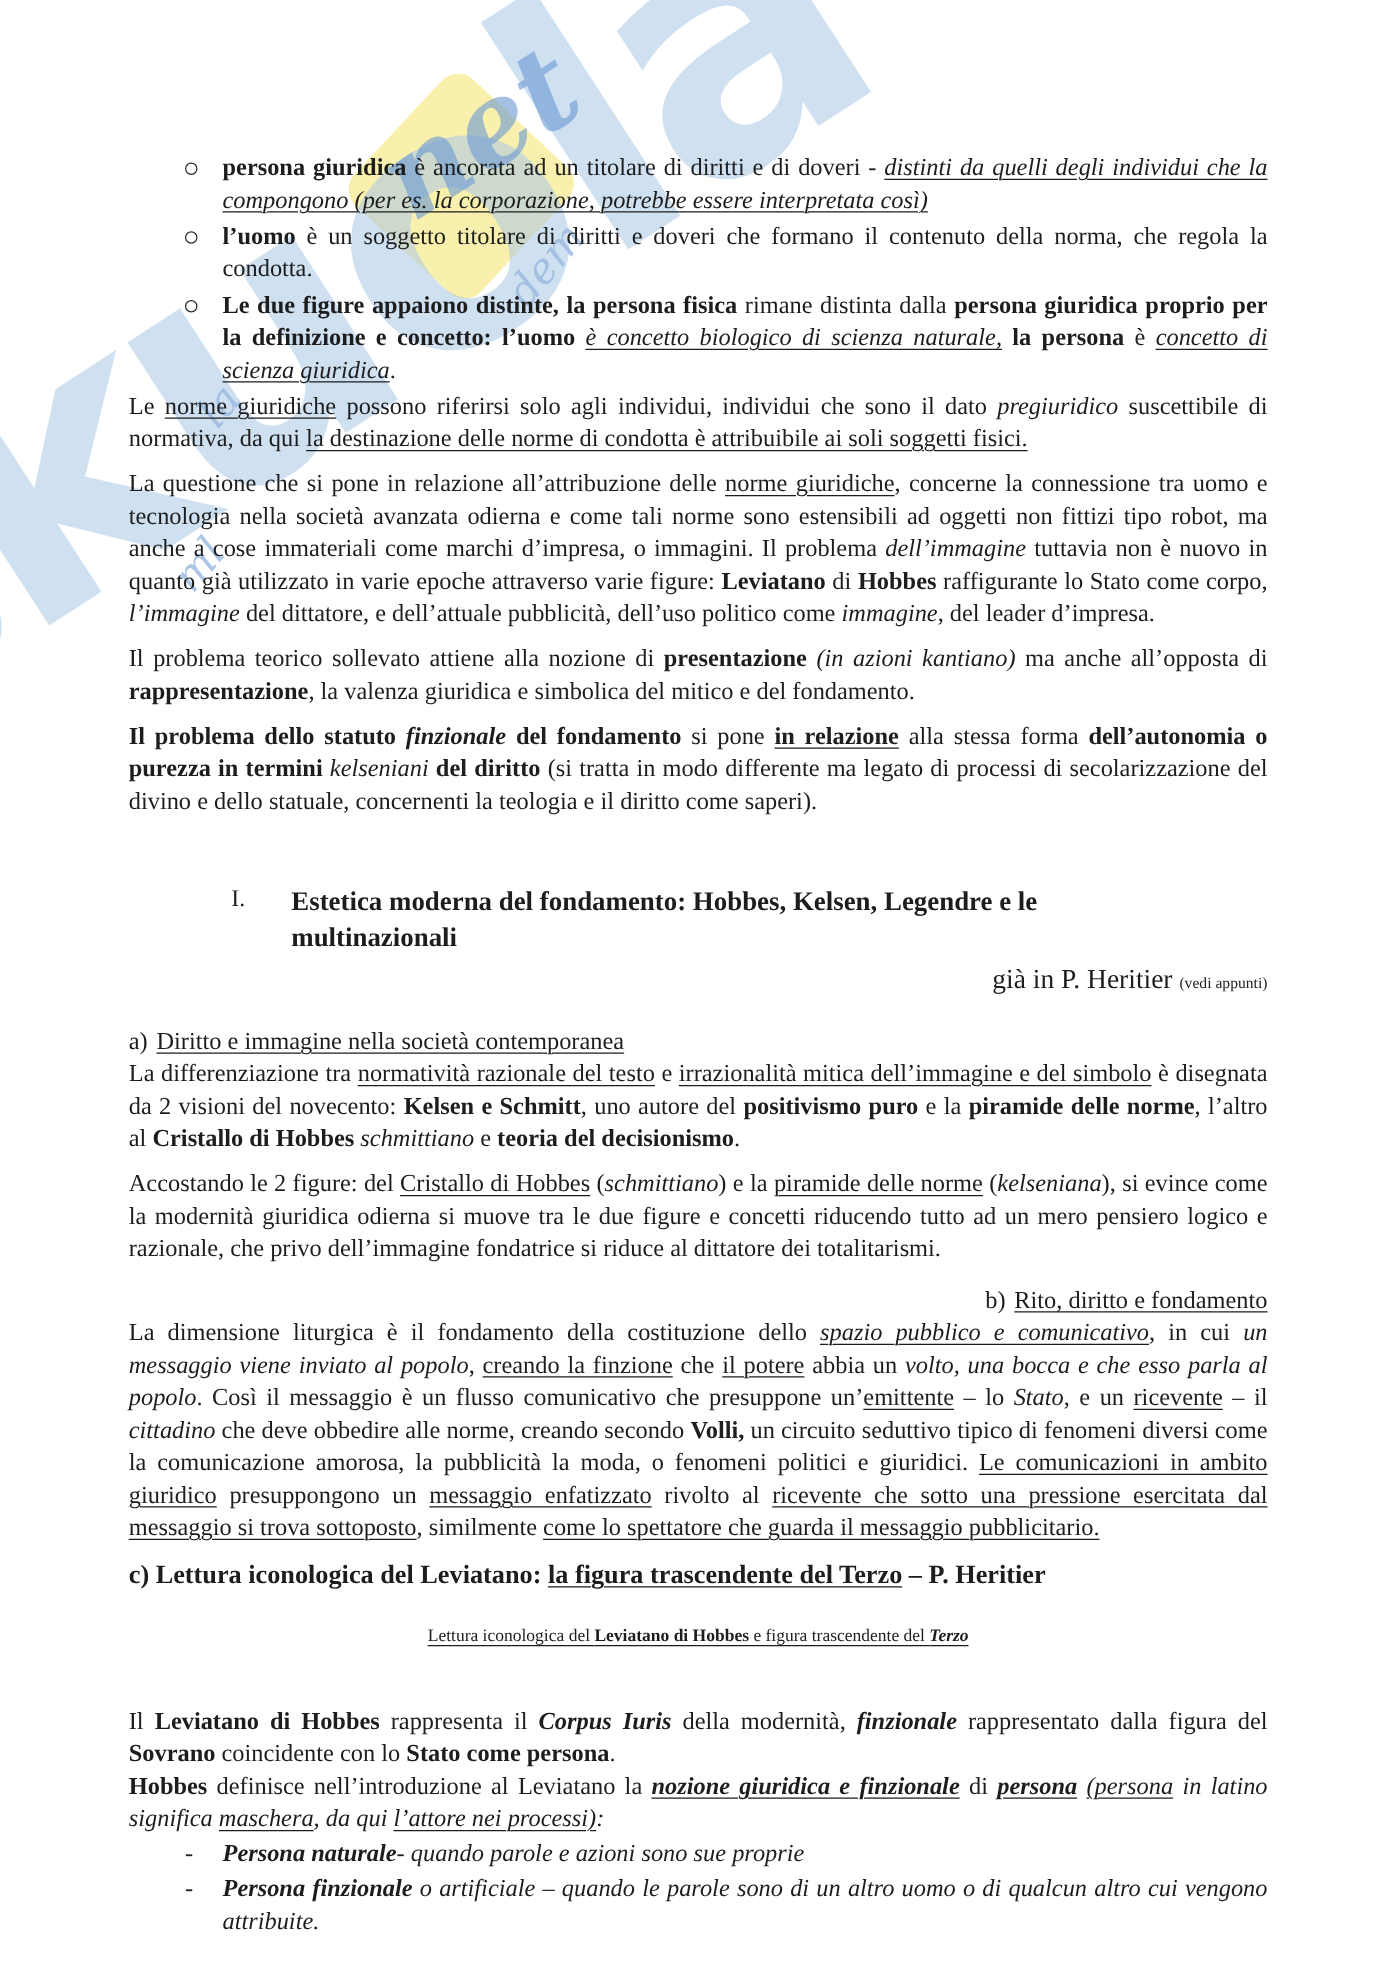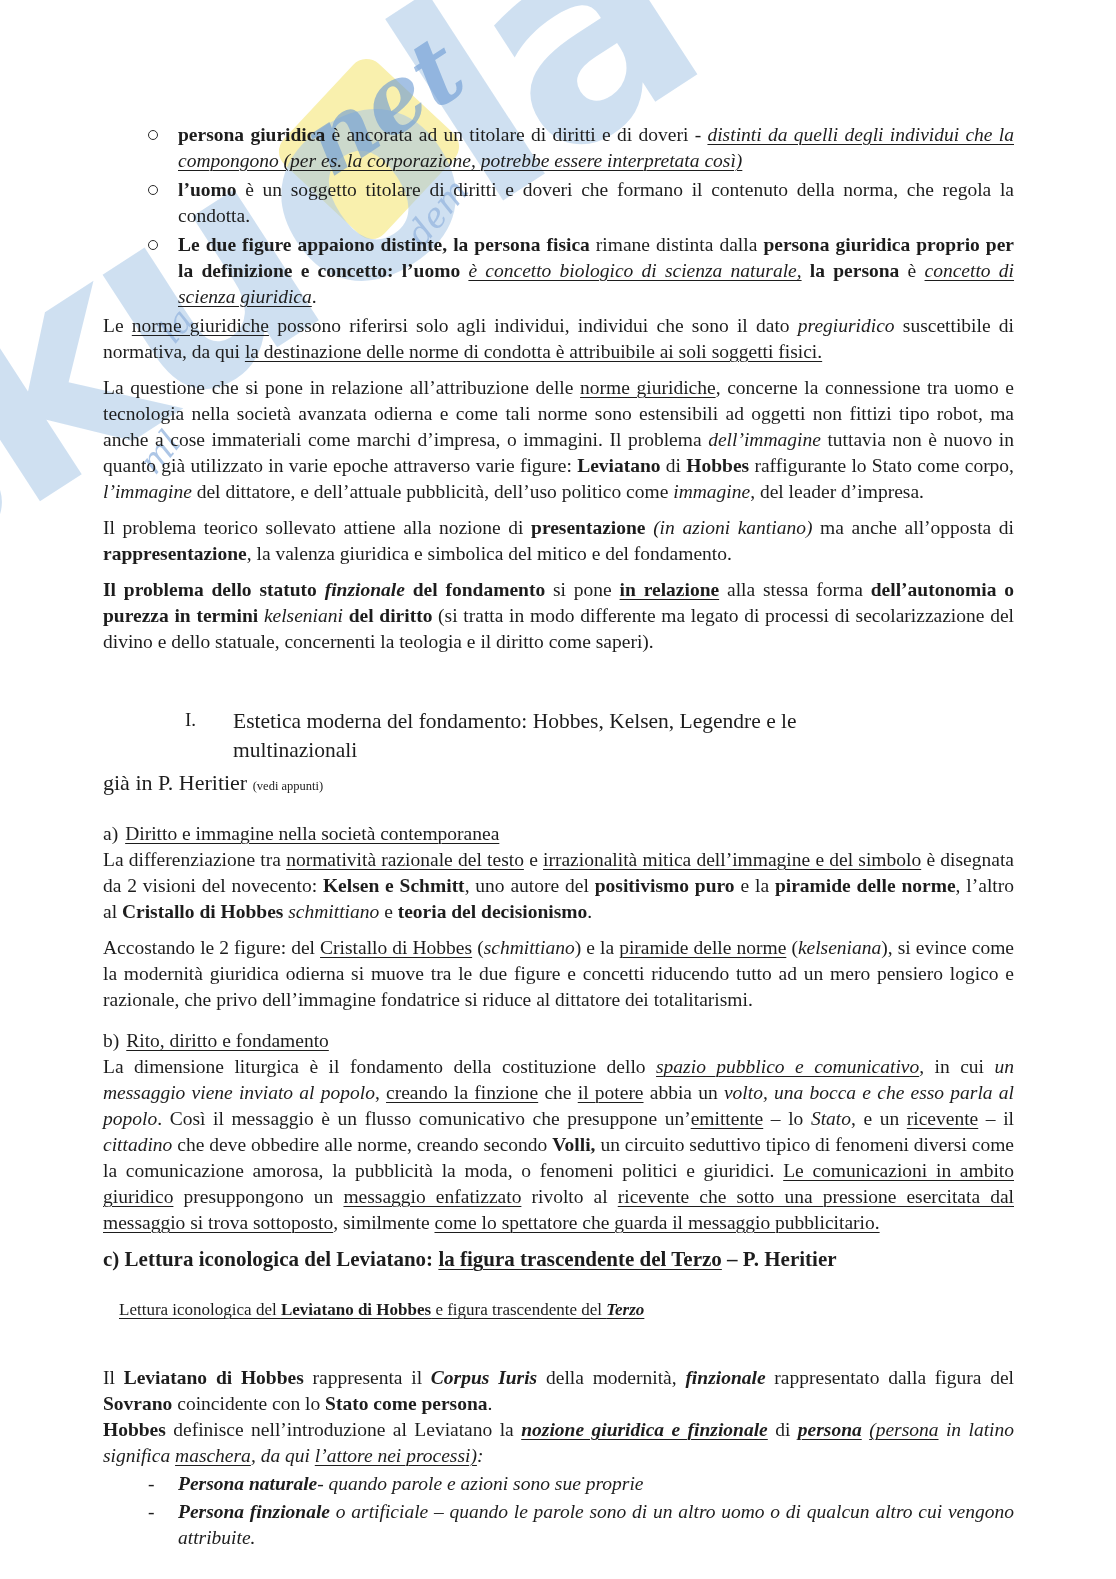--- a/index.html
+++ b/index.html
@@ -49,32 +49,32 @@
   
   .bullet-list{list-style:none;margin:0;padding:0;font-family:Liberation Serif, serif;}
   .bullet-list li{position:relative;padding-left:75px;margin-bottom:3px;text-align:justify;}
   .bullet-list li::before{
     content:"";position:absolute;left:45px;top:8px;width:8px;height:8px;
     border:1.5px solid #2a2a2a;border-radius:50%;
   }
   
   .h1-block{display:flex;margin-top:52px;margin-left:82px;}
   .h1-num{width:48px;flex:none;font-size:19px;}
-  .h1-title{font-weight:normal;font-size:21.5px;line-height:29px;max-width:672px;}
-  .heritier{text-align:left;margin-top:5px;}
+  .h1-title{font-weight:bold;font-size:21.5px;line-height:29px;max-width:672px;}
+  .heritier{text-align:right;margin-top:5px;}
   .heritier-main{font-size:22px;}
   .heritier-note{font-size:12.5px;}
   
   .subhead{margin:0;margin-top:22px;font-weight:normal;}
   .subhead .sh-label{margin-right:7px;}
   .subhead .sh-title{text-decoration:underline;text-underline-offset:3px;text-decoration-thickness:1.2px;}
-  .subhead-b{margin-top:15px;}
+  .subhead-b{margin-top:15px;text-align:right;}
   
   .c-head{margin:0;margin-top:10px;text-align:left;font-size:21px;line-height:27px;}
-  .c-sub{margin:16px;margin-top:24px;text-align:left;font-size:17px;}
+  .c-sub{margin:0;margin-top:24px;text-align:center;font-size:14px;}
   .c-para1{margin-top:42px;}
   
   .dash-list{margin-top:2px;}
   .dash-item{position:relative;padding-left:75px;margin-bottom:2px;text-align:justify;}
   .dash-marker{position:absolute;left:45px;top:0;}
 </style>
 </head>
 <body>
 
 <div class="page">

